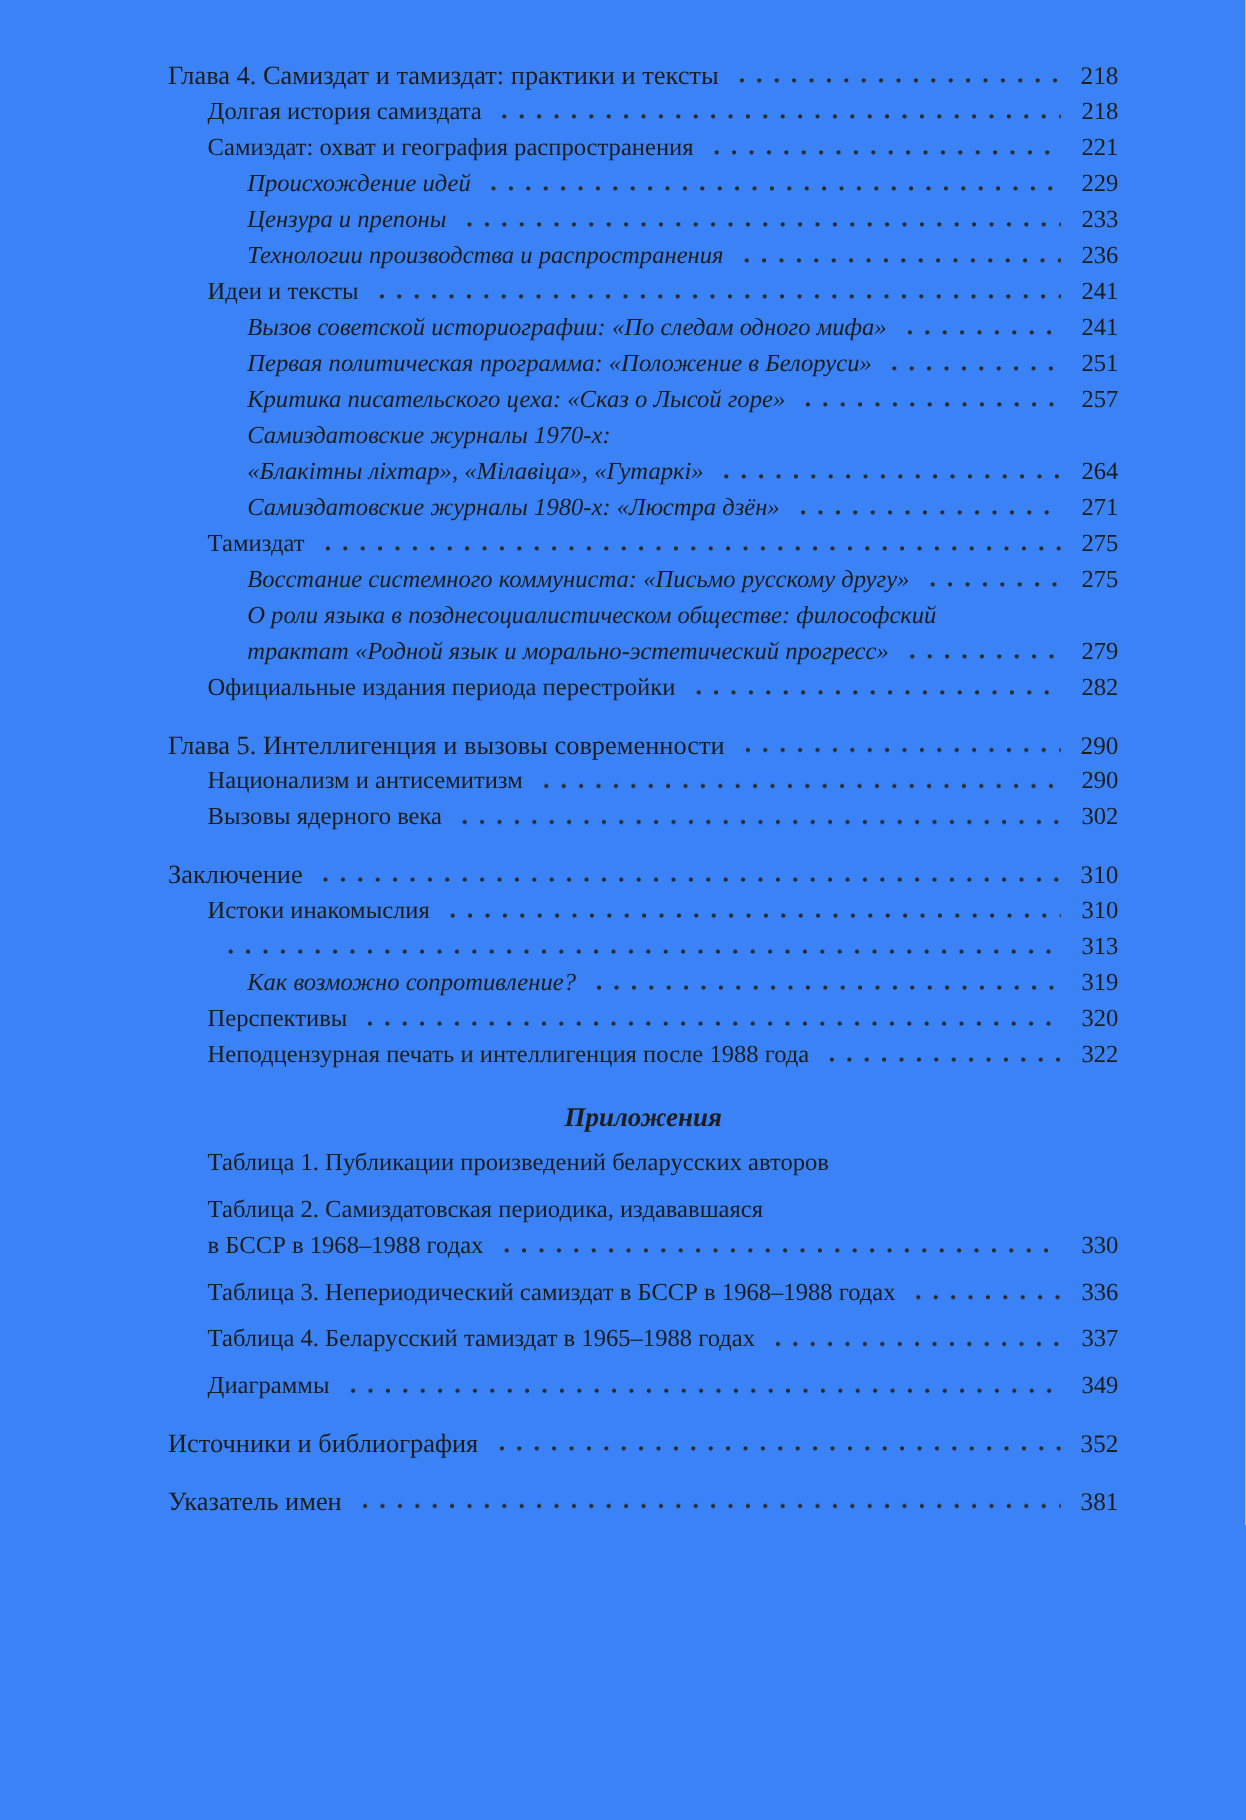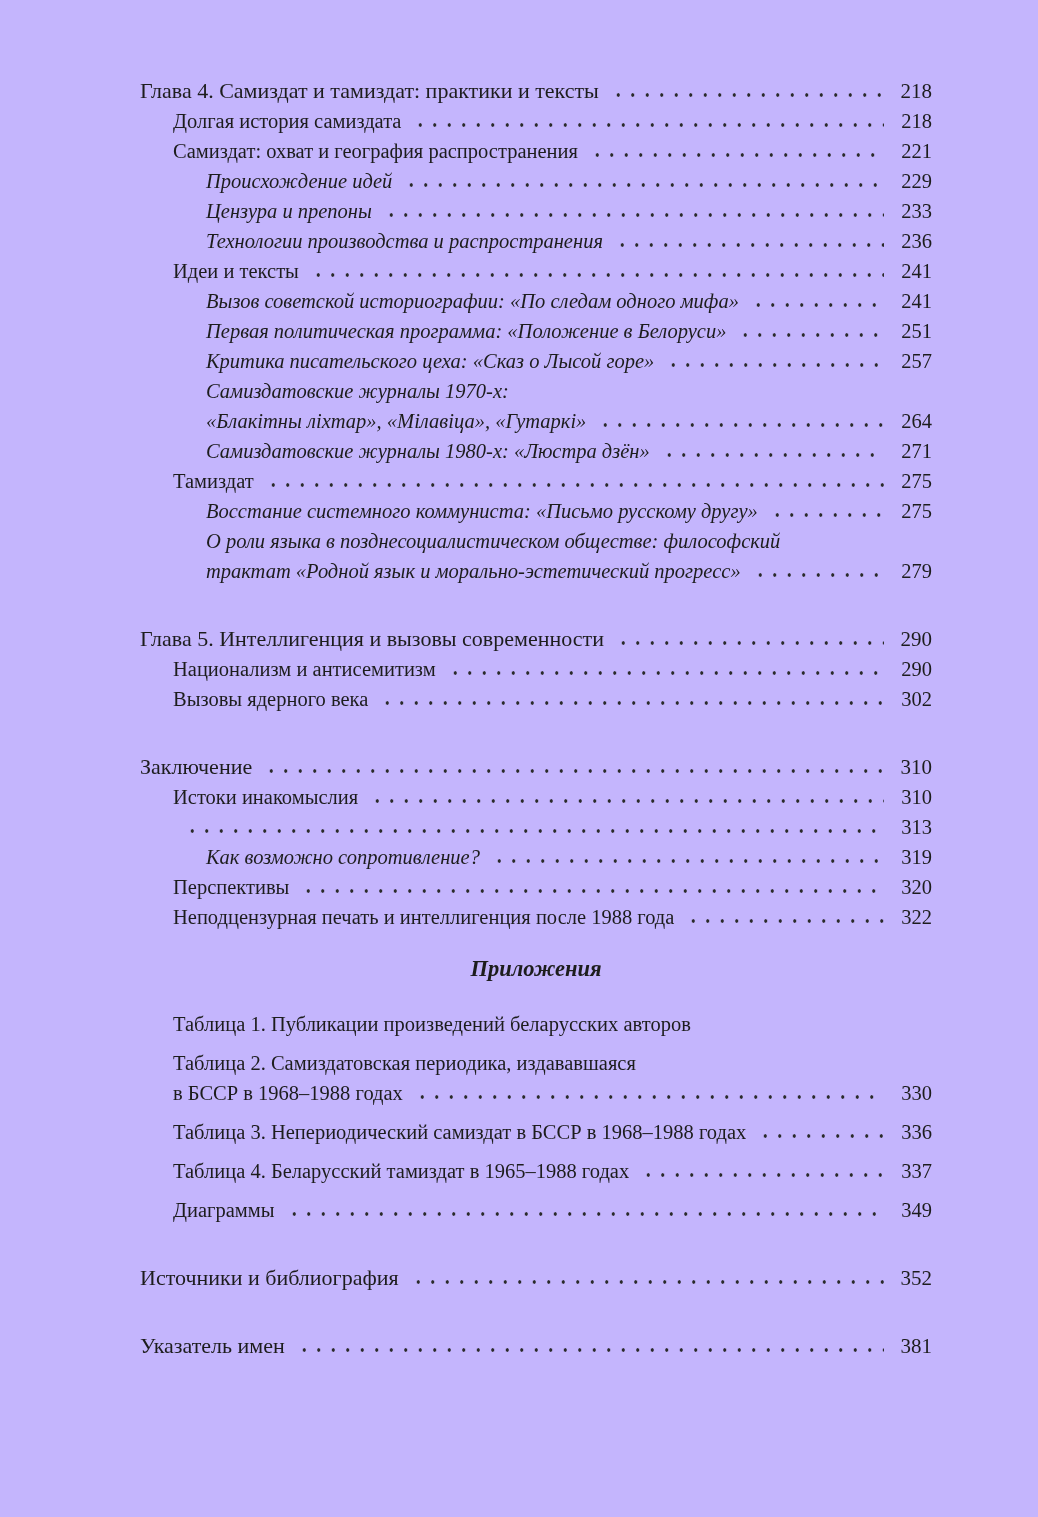--- a/index.html
+++ b/index.html
@@ -1,22 +1,22 @@
 <!DOCTYPE html>
 <html><head>
 <meta charset="utf-8">
 <style>
   * { margin: 0; padding: 0; box-sizing: border-box; }
   html, body { background: #ffffff; }
   .page {
     position: relative;
     width: 1038px;
     height: 1517px;
-    background: #c4b5fd;
-    padding: 76px 106px 40px 140px;
+    background: #3b82f6;
+    padding: 48px 106px 40px 140px;
     font-family: "Liberation Serif", "DejaVu Serif", serif;
     color: #1d1d1d;
     overflow: hidden;
   }
   .toc-list { width: 100%; }
   .entry { font-size: 20.5px; line-height: 30px; }
   .entry.level0 { font-size: 22px; padding-left: 0; }
   .entry.level1 { padding-left: 33px; }
   .entry.level2 { padding-left: 66px; }
   .entry.italic .t { font-style: italic; }
@@ -34,29 +34,29 @@
     background-position: 2px calc(100% - 9px);
   }
   .page-num {
     flex: 0 0 auto;
     min-width: 44px;
     text-align: right;
     font-style: normal;
     font-size: 20.5px;
   }
   .entry.level0 .page-num { font-size: 21px; }
-  .gap-section { margin-top: 38px; }
+  .gap-section { margin-top: 18px; }
   .gap-item { margin-top: 9px; }
   .appendix-heading {
     text-align: center;
     font-weight: bold;
     font-style: italic;
     font-size: 22.5px;
     line-height: 30px;
-    margin: 22px 0 25px;
+    margin: 22px 0 8px;
   }
 </style>
 </head>
 <body>
 
 <div class="page">
   <div class="toc-list">
       <div class="entry level0">
         <div class="line">
           <span class="t">Глава 4. Самиздат и тамиздат: практики и тексты</span>
@@ -157,20 +157,27 @@
         </div>
       </div>
       <div class="entry level2 italic">
         <div class="line first-of-multi"><span class="t">О роли языка в позднесоциалистическом обществе: философский</span></div>
         <div class="line">
           <span class="t">трактат «Родной язык и морально-эстетический прогресс»</span>
           <span class="leader"></span>
           <span class="page-num">279</span>
         </div>
       </div>
+      <div class="entry level1">
+        <div class="line">
+          <span class="t">Официальные издания периода перестройки</span>
+          <span class="leader"></span>
+          <span class="page-num">282</span>
+        </div>
+      </div>
       <div class="entry level0 gap-section">
         <div class="line">
           <span class="t">Глава 5. Интеллигенция и вызовы современности</span>
           <span class="leader"></span>
           <span class="page-num">290</span>
         </div>
       </div>
       <div class="entry level1">
         <div class="line">
           <span class="t">Национализм и антисемитизм</span>

